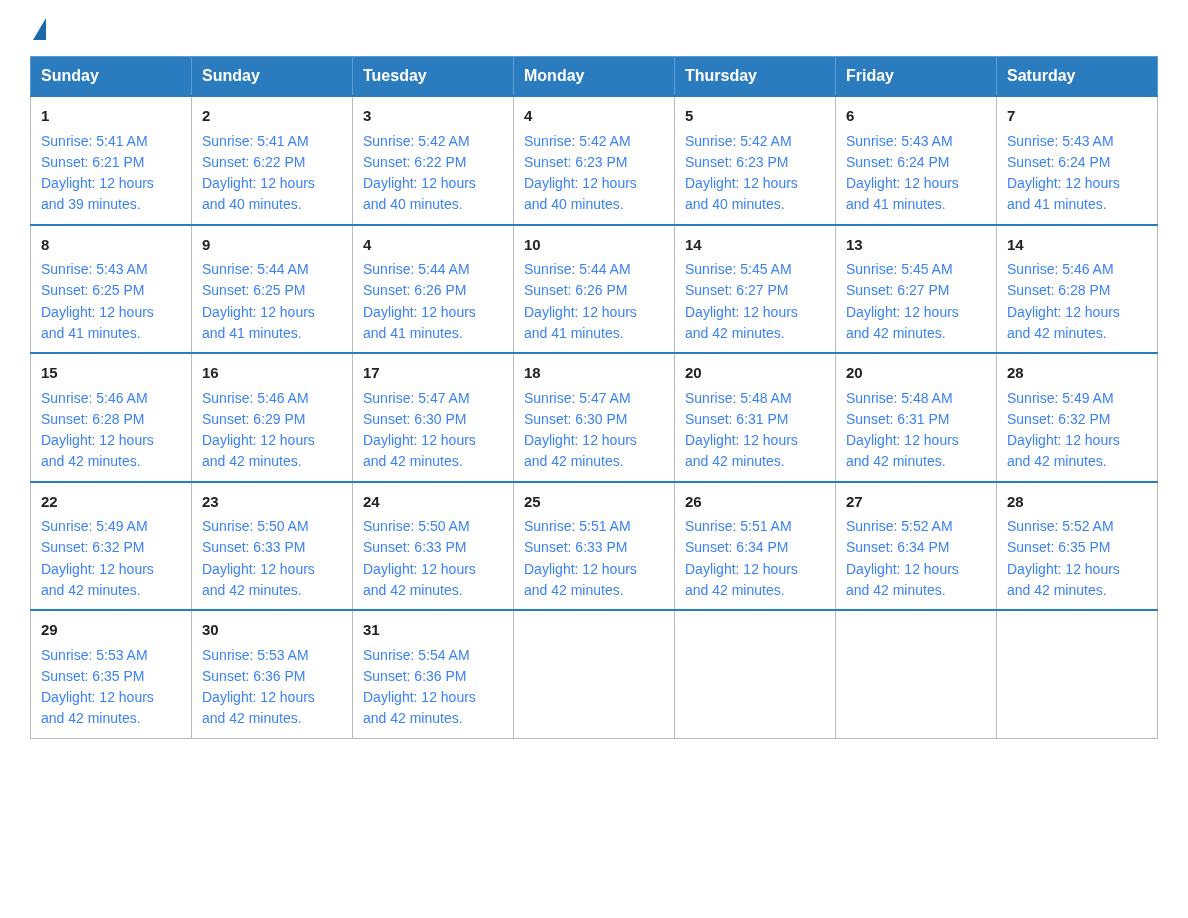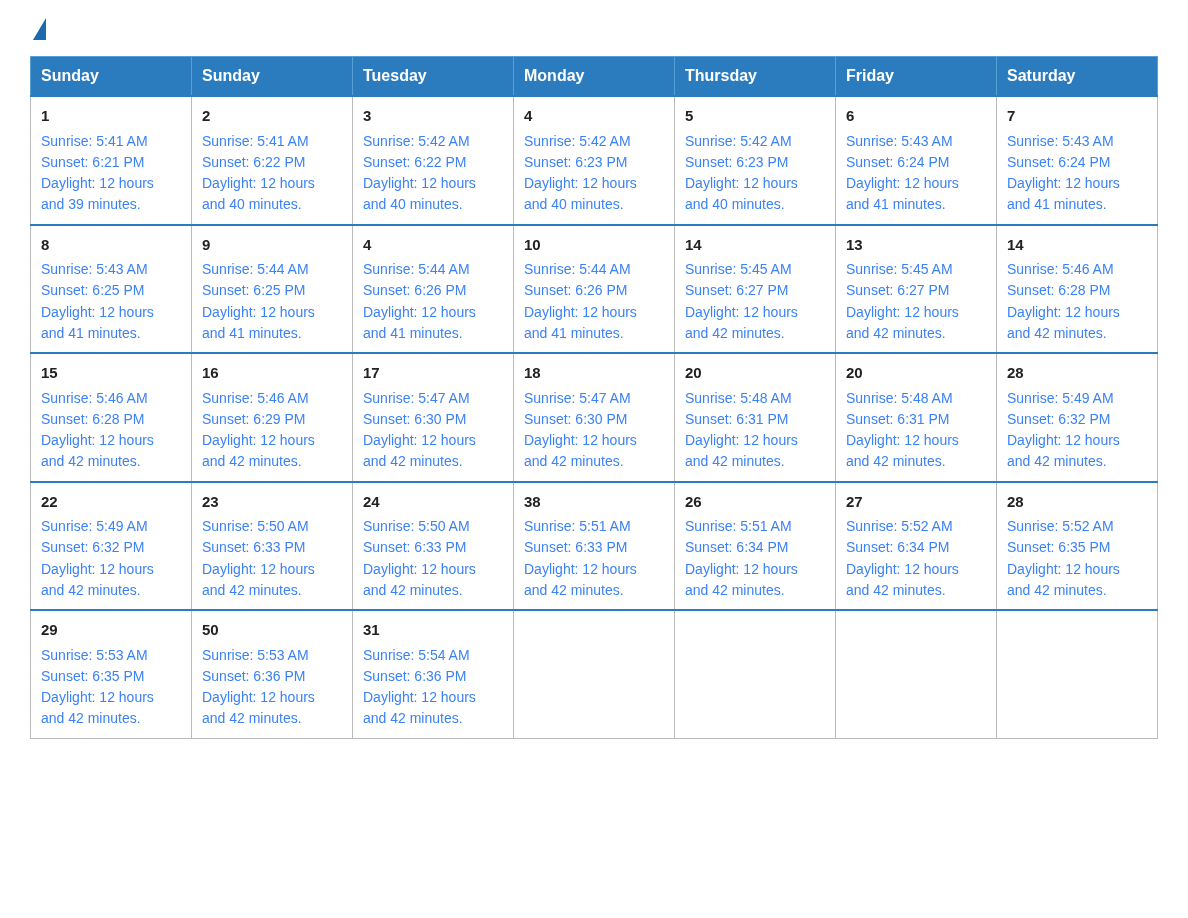--- a/index.html
+++ b/index.html
@@ -203,21 +203,21 @@
       </td>
         <td>
         <span class="day-number">23</span>
         <span class="day-info">Sunrise: 5:50 AM<br>Sunset: 6:33 PM<br>Daylight: 12 hours<br>and 42 minutes.</span>
       </td>
         <td>
         <span class="day-number">24</span>
         <span class="day-info">Sunrise: 5:50 AM<br>Sunset: 6:33 PM<br>Daylight: 12 hours<br>and 42 minutes.</span>
       </td>
         <td>
-        <span class="day-number">38</span>
+        <span class="day-number">25</span>
         <span class="day-info">Sunrise: 5:51 AM<br>Sunset: 6:33 PM<br>Daylight: 12 hours<br>and 42 minutes.</span>
       </td>
         <td>
         <span class="day-number">26</span>
         <span class="day-info">Sunrise: 5:51 AM<br>Sunset: 6:34 PM<br>Daylight: 12 hours<br>and 42 minutes.</span>
       </td>
         <td>
         <span class="day-number">27</span>
         <span class="day-info">Sunrise: 5:52 AM<br>Sunset: 6:34 PM<br>Daylight: 12 hours<br>and 42 minutes.</span>
       </td>
@@ -225,21 +225,21 @@
         <span class="day-number">28</span>
         <span class="day-info">Sunrise: 5:52 AM<br>Sunset: 6:35 PM<br>Daylight: 12 hours<br>and 42 minutes.</span>
       </td>
       </tr>
       <tr class="week-row">
         <td>
         <span class="day-number">29</span>
         <span class="day-info">Sunrise: 5:53 AM<br>Sunset: 6:35 PM<br>Daylight: 12 hours<br>and 42 minutes.</span>
       </td>
         <td>
-        <span class="day-number">50</span>
+        <span class="day-number">30</span>
         <span class="day-info">Sunrise: 5:53 AM<br>Sunset: 6:36 PM<br>Daylight: 12 hours<br>and 42 minutes.</span>
       </td>
         <td>
         <span class="day-number">31</span>
         <span class="day-info">Sunrise: 5:54 AM<br>Sunset: 6:36 PM<br>Daylight: 12 hours<br>and 42 minutes.</span>
       </td>
         <td class="empty-cell"></td>
         <td class="empty-cell"></td>
         <td class="empty-cell"></td>
         <td class="empty-cell"></td>

